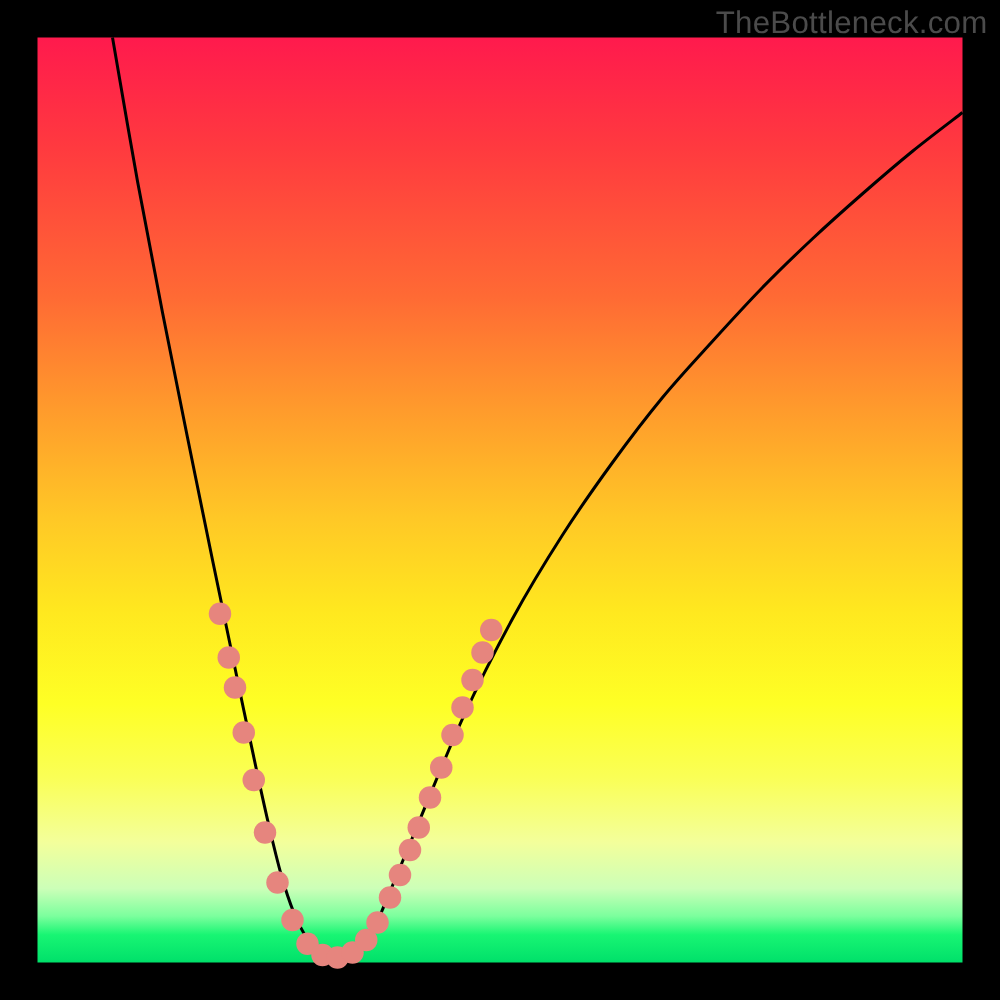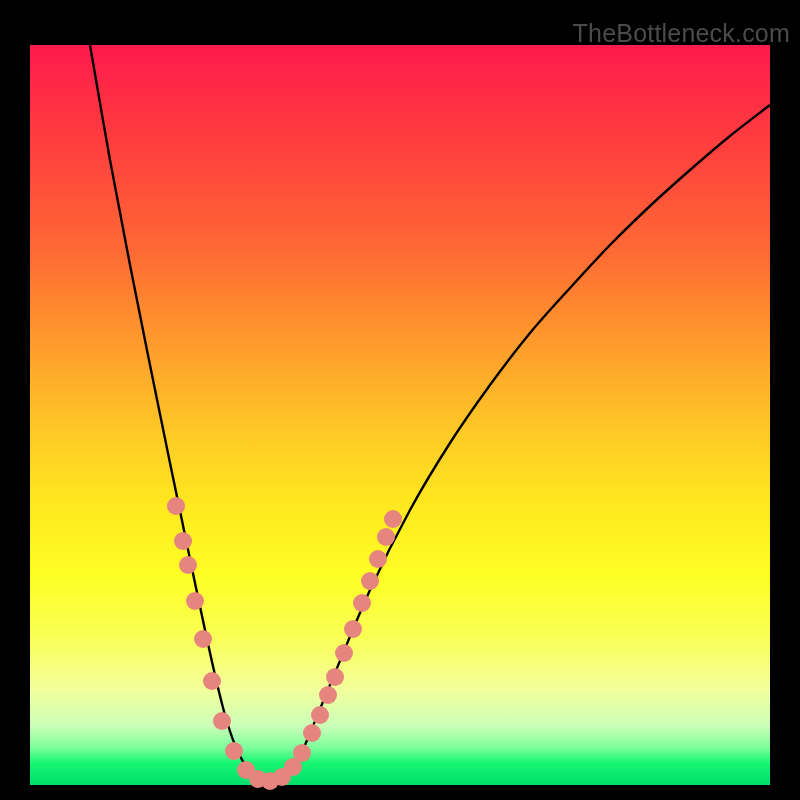--- a/index.html
+++ b/index.html
@@ -11,21 +11,20 @@
     background: #000;
     font-family: Arial, Helvetica, sans-serif;
   }
   .frame {
     position: absolute;
     left: 0;
     top: 0;
     width: 800px;
     height: 584px;
     background: #000;
-    margin-top: 15px;
   }
   .plot {
     position: absolute;
     left: 30px;
     top: 30px;
     width: 740px;
     height: 740px;
     background: linear-gradient(to bottom,
       #ff1a4d 0%,
       #ff3a3f 12%,

